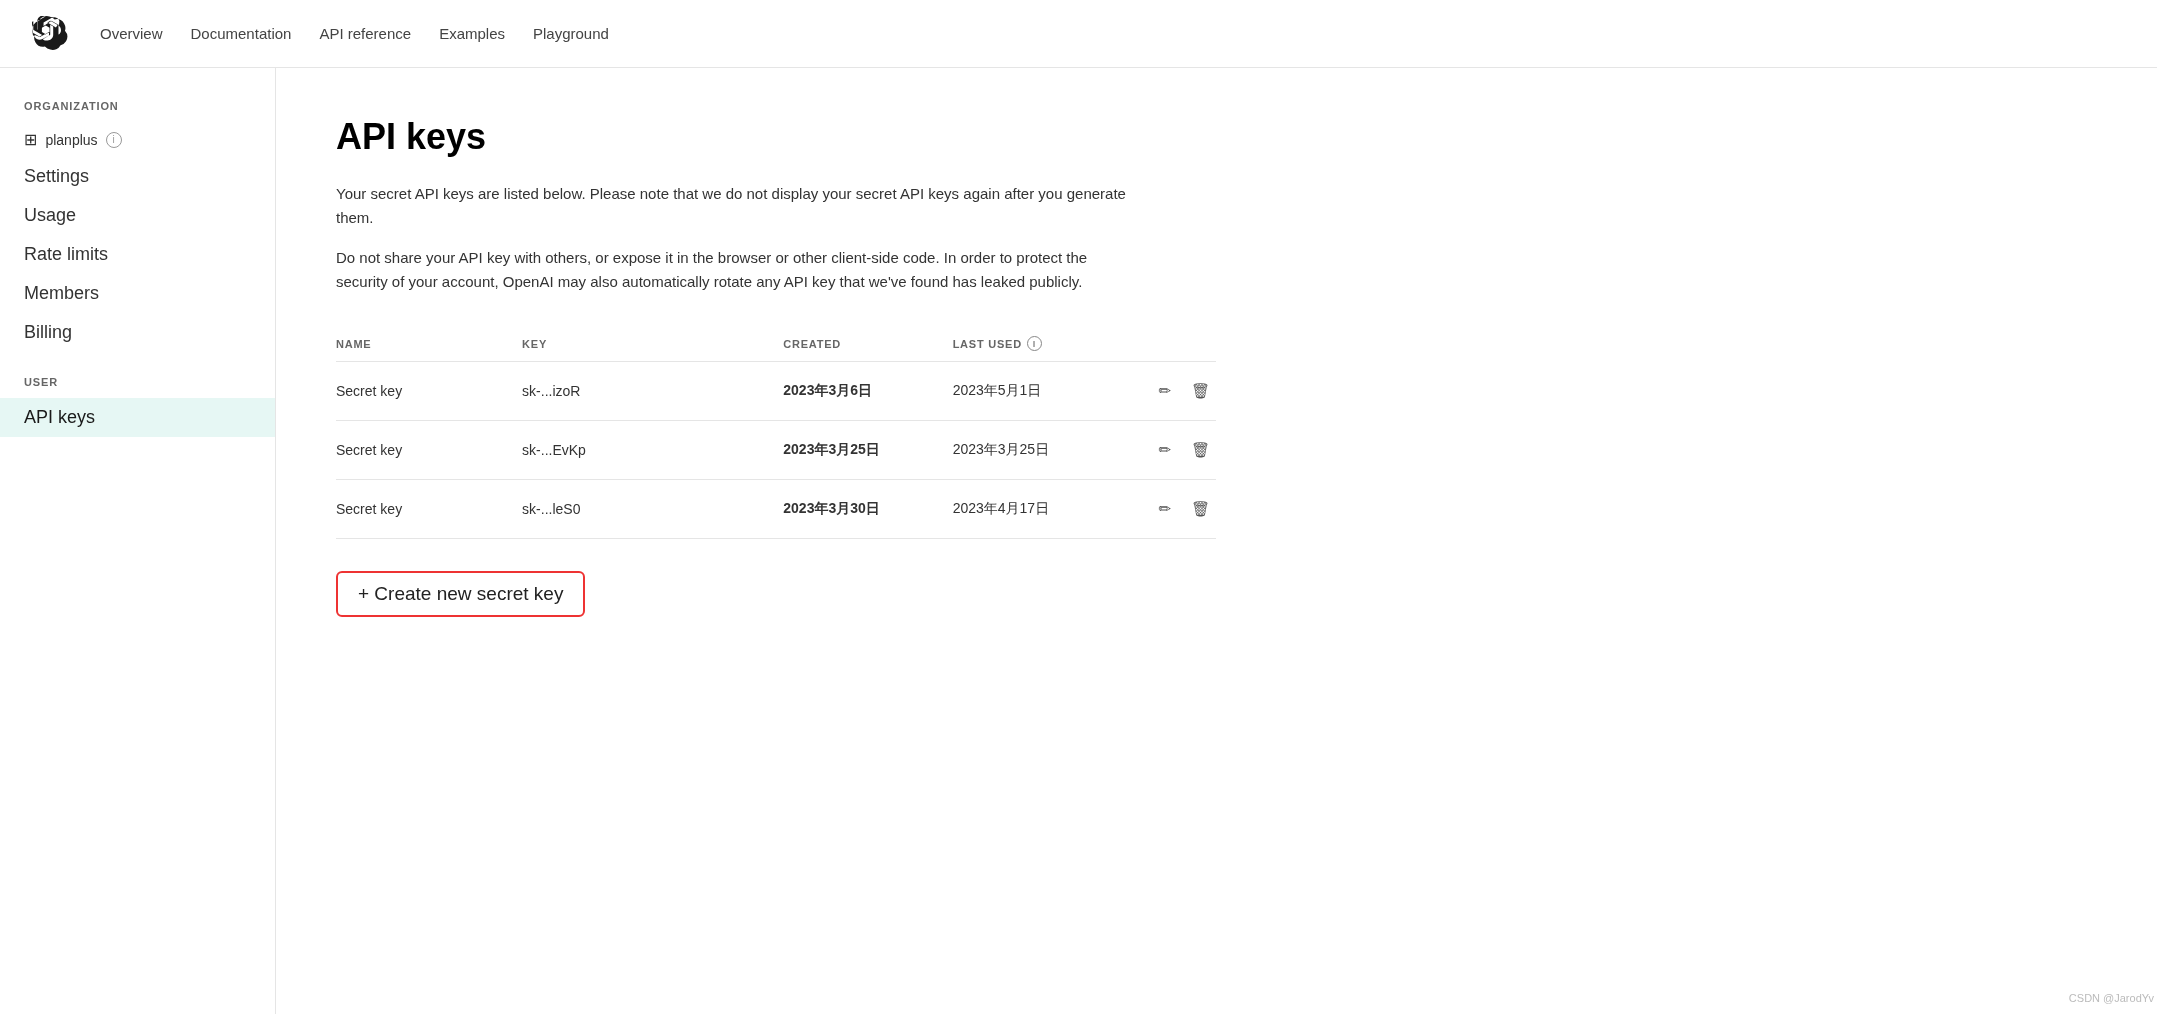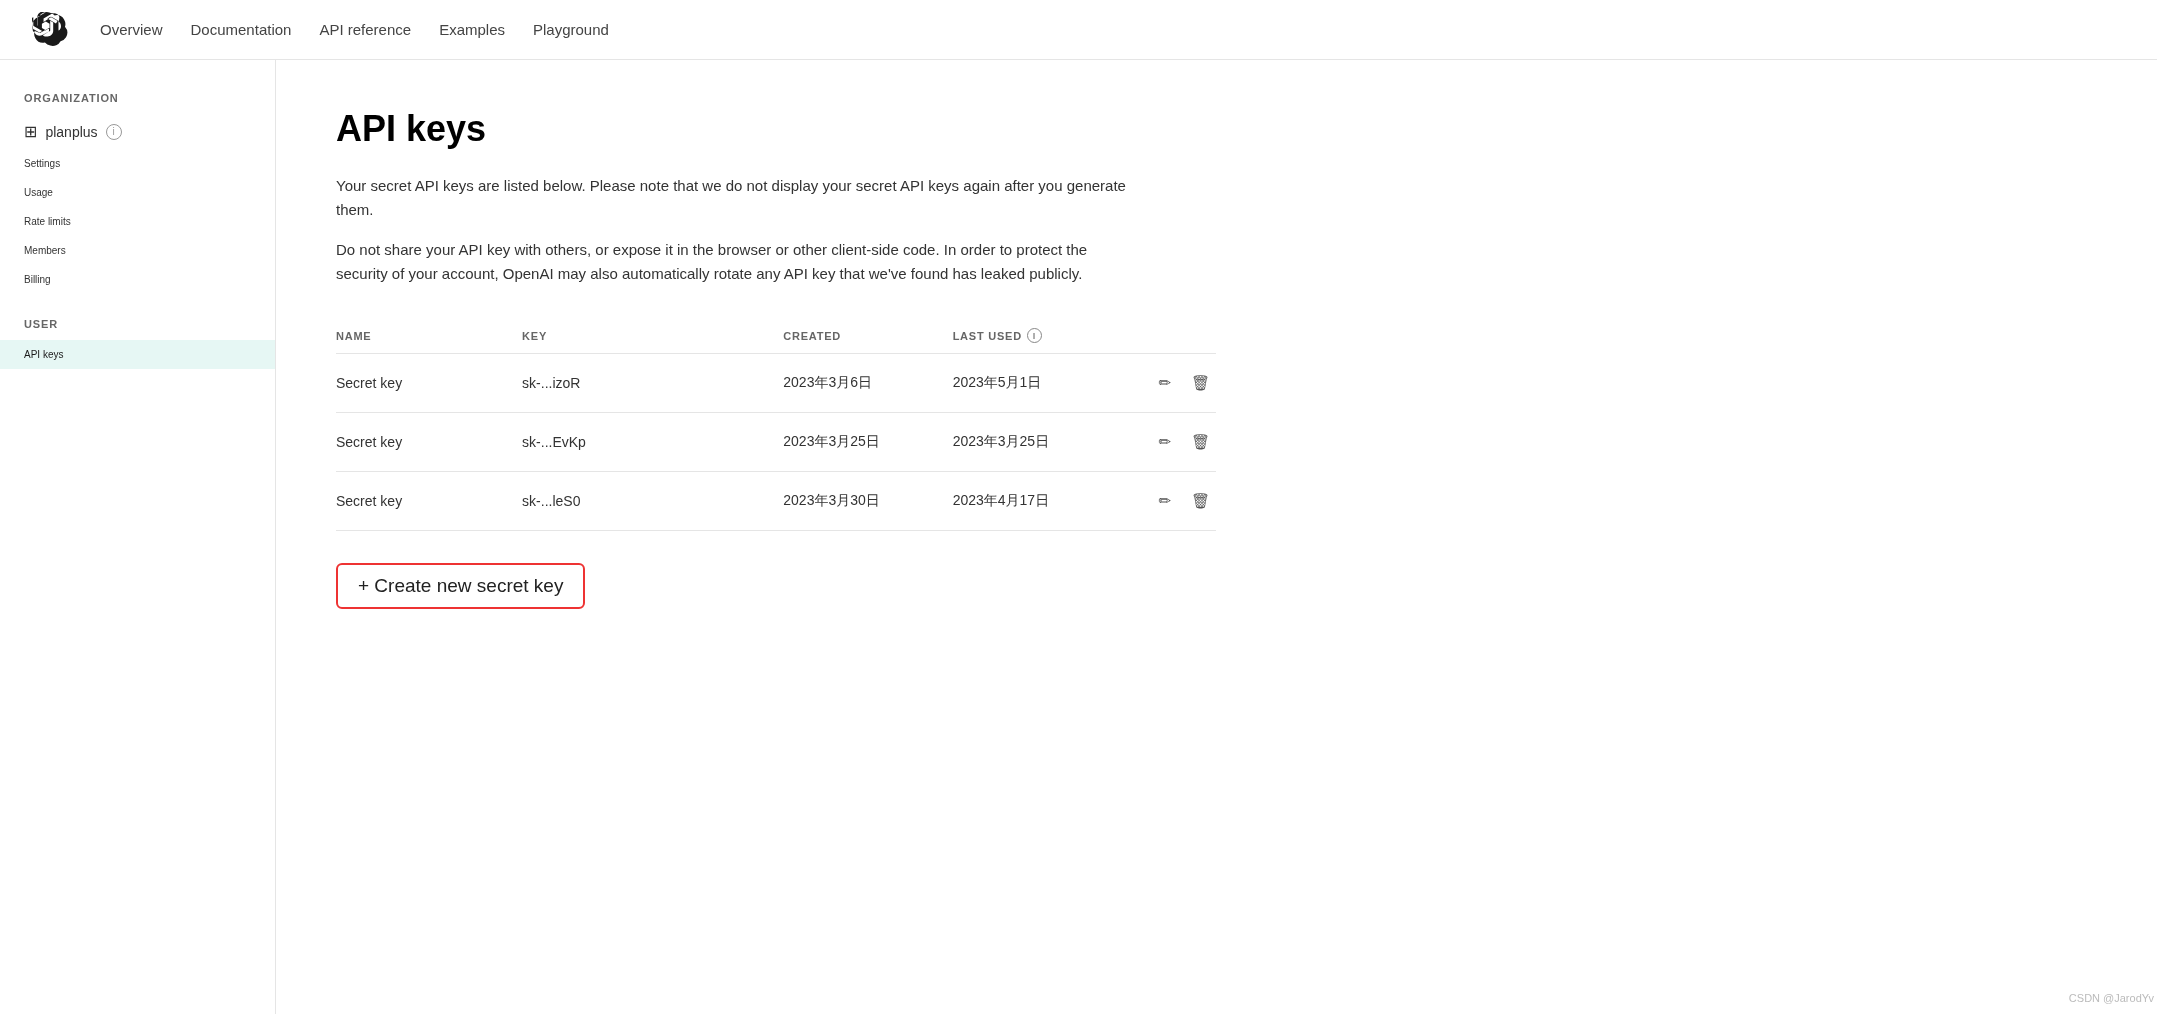--- a/index.html
+++ b/index.html
@@ -3,21 +3,21 @@
   <meta charset="utf-8">
   <style>
     * { box-sizing: border-box; margin: 0; padding: 0; }
     body { font-family: -apple-system, BlinkMacSystemFont, 'Segoe UI', Helvetica, Arial, sans-serif; font-size: 14px; color: #1a1a1a; background: #fff; }
 
     
     .top-nav {
       display: flex;
       align-items: center;
       padding: 0 32px;
-      height: 60px;
+      height: 68px;
       border-bottom: 1px solid #e5e5e5;
       gap: 32px;
     }
     .nav-logo {
       width: 36px;
       height: 36px;
       flex-shrink: 0;
     }
     .nav-links {
       display: flex;
@@ -72,21 +72,21 @@
       display: inline-flex;
       align-items: center;
       justify-content: center;
       font-size: 10px;
       color: #999;
       flex-shrink: 0;
     }
     .sidebar-nav-item {
       display: block;
       padding: 9px 24px;
-      font-size: 10px;
+      font-size: 18px;
       color: #333;
       text-decoration: none;
       cursor: pointer;
     }
     .sidebar-nav-item.active {
       background: #e6f7f4;
       color: #1a1a1a;
       font-weight: 500;
     }
     .sidebar-section-gap {
@@ -138,21 +138,21 @@
       margin-left: 37px;
     }
     .api-keys-table td {
       padding: 16px 0;
       font-size: 14px;
       color: #333;
       border-bottom: 1px solid #e5e5e5;
     }
     .col-name { width: 200px; }
     .col-key { width: 280px; }
-    .col-created { width: 180px; }
+    .col-created { width: 180px; font-weight: bold; }
     .col-lastused { width: 200px; }
     .col-actions { width: 80px; text-align: right; }
 
     .th-lastused {
       display: flex;
       align-items: center;
       gap: 5px;
     }
     .info-circle {
       width: 15px;

